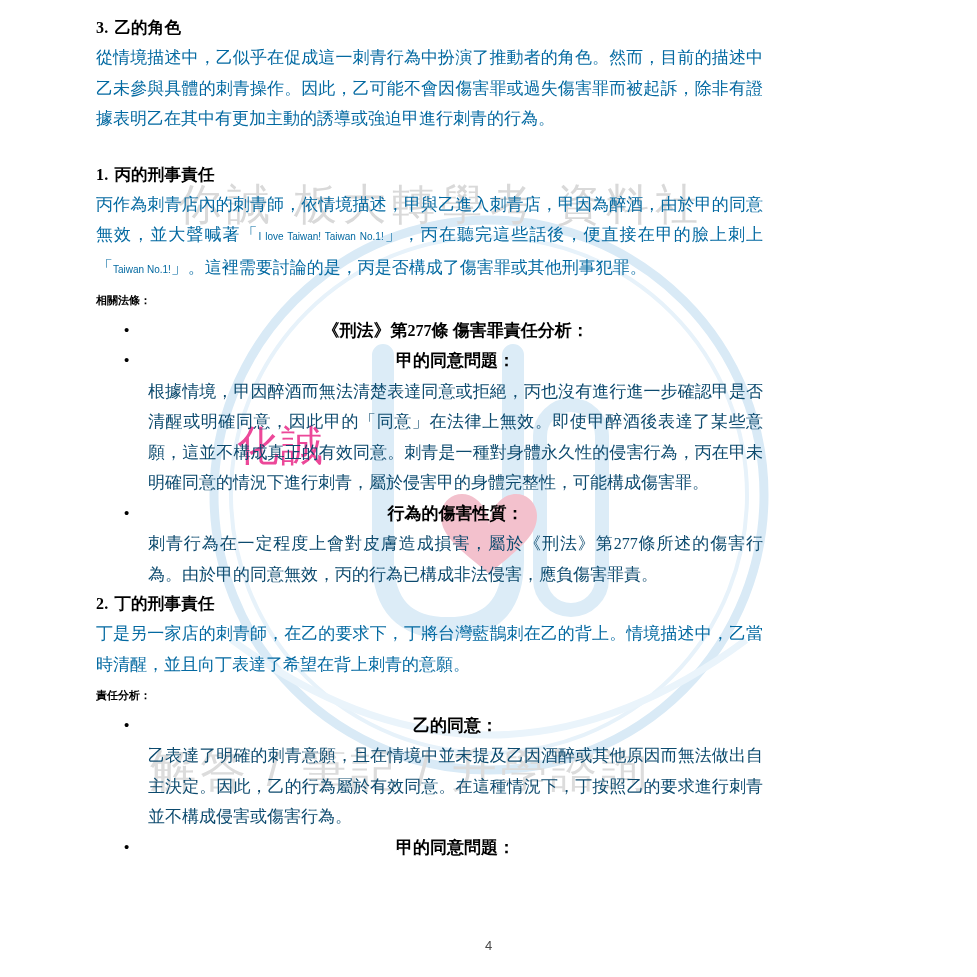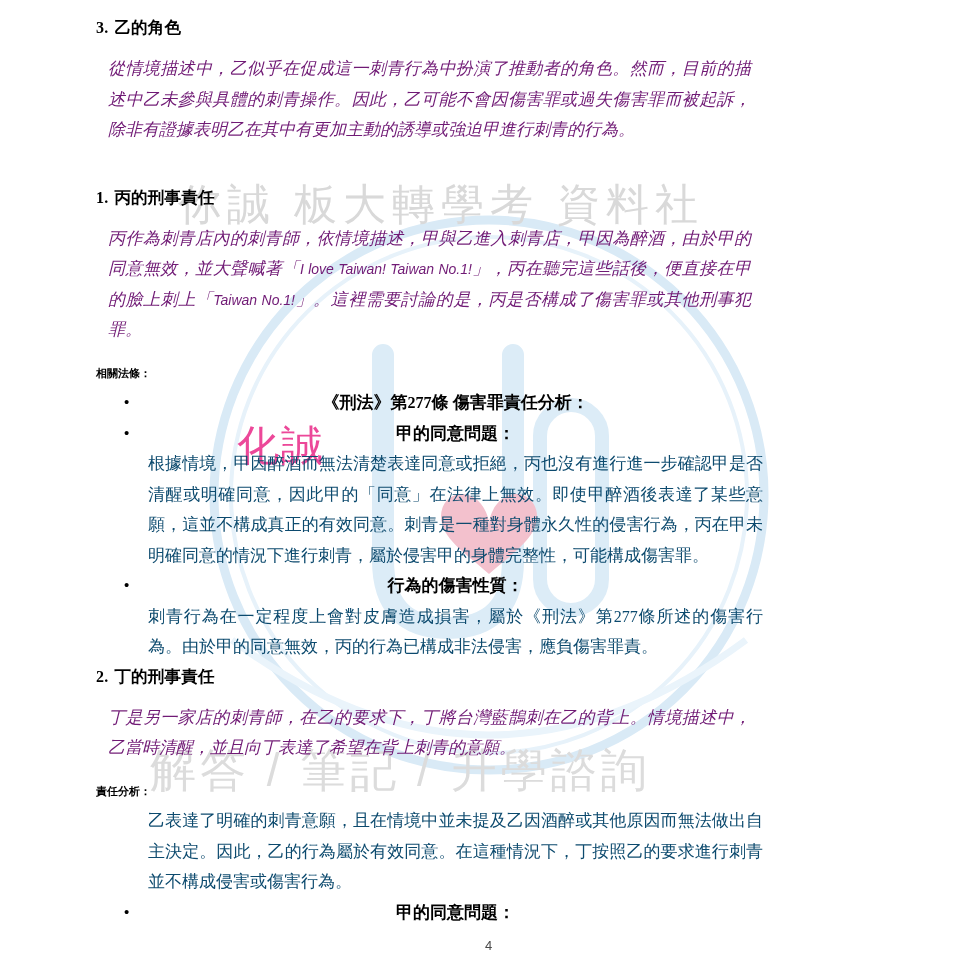--- a/index.html
+++ b/index.html
@@ -82,31 +82,30 @@
     line-height: 28px;
     color: #000;
     margin: 0 0 1px 0;
     letter-spacing: 0.2px;
   }
   .h-num .num { margin-right: 6px; }
 
   .para {
     font-size: 17px;
     line-height: 30.5px;
-    color: #701a75;
+    color: #0369a1;
     text-align: justify;
     text-justify: inter-ideograph;
-    margin: 12px;
+    margin: 0;
     letter-spacing: 0px;
-    font-style: italic;
   }
 
   .para .lat {
     font-family: "Liberation Sans", "DejaVu Sans", sans-serif;
-    font-size: 14px;
+    font-size: 10px;
   }
   .numlat {
     font-family: "Liberation Serif", serif;
     font-size: 16px;
   }
 
   .subhead {
     font-weight: bold;
     font-size: 11px;
     line-height: 30.5px;
@@ -216,20 +215,21 @@
     </ul>
 
     <div class="h-num">
       <span class="num numlat">2.</span><span>丁的刑事責任</span>
     </div>
     <p class="para">丁是另一家店的刺青師，在乙的要求下，丁將台灣藍鵲刺在乙的背上。情境描述中，乙當時清醒，並且向丁表達了希望在背上刺青的意願。</p>
 
     <div class="subhead">責任分析：</div>
 
     <ul class="bul">
+      <li class="nb"><span>乙的同意：</span></li>
       <div class="indent-body">乙表達了明確的刺青意願，且在情境中並未提及乙因酒醉或其他原因而無法做出自主決定。因此，乙的行為屬於有效同意。在這種情況下，丁按照乙的要求進行刺青並不構成侵害或傷害行為。</div>
 
       <li class="nb"><span>甲的同意問題：</span></li>
 
     </ul>
 
   </div>
 
   <div id="page-number">4</div>
 </div>

